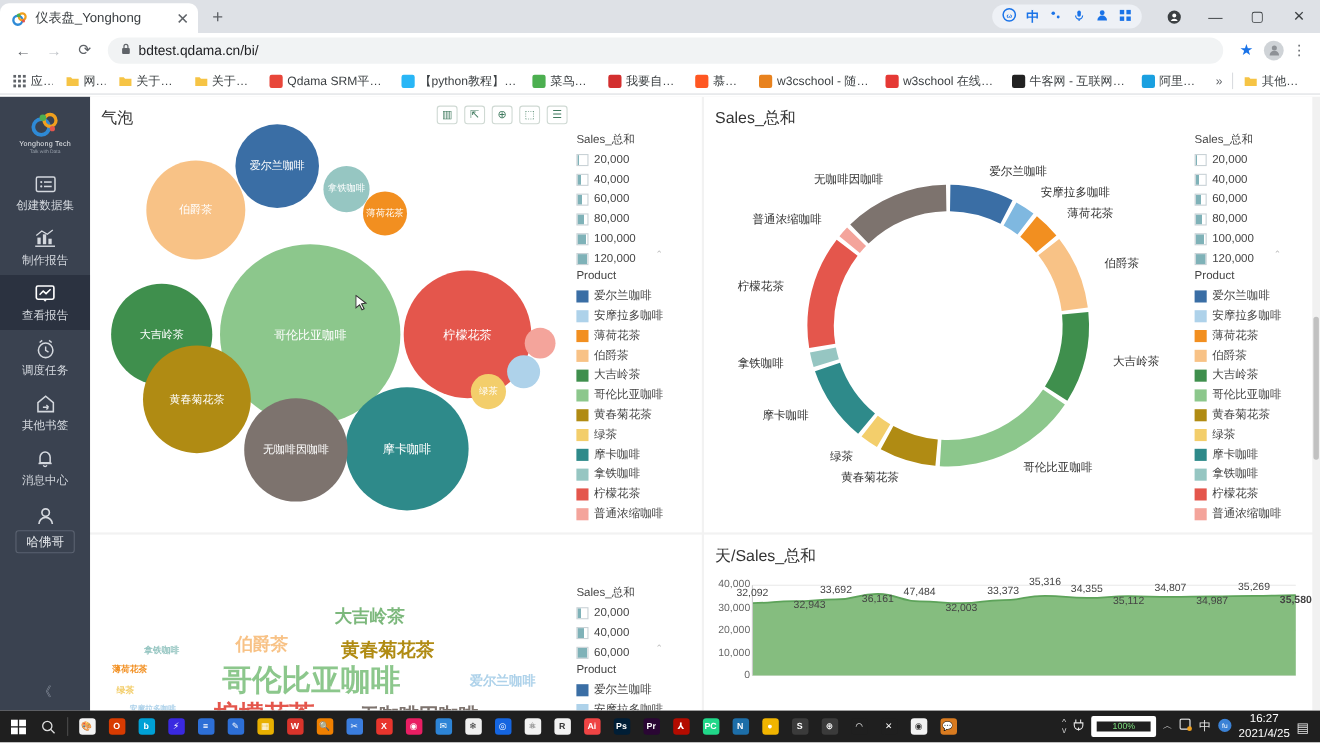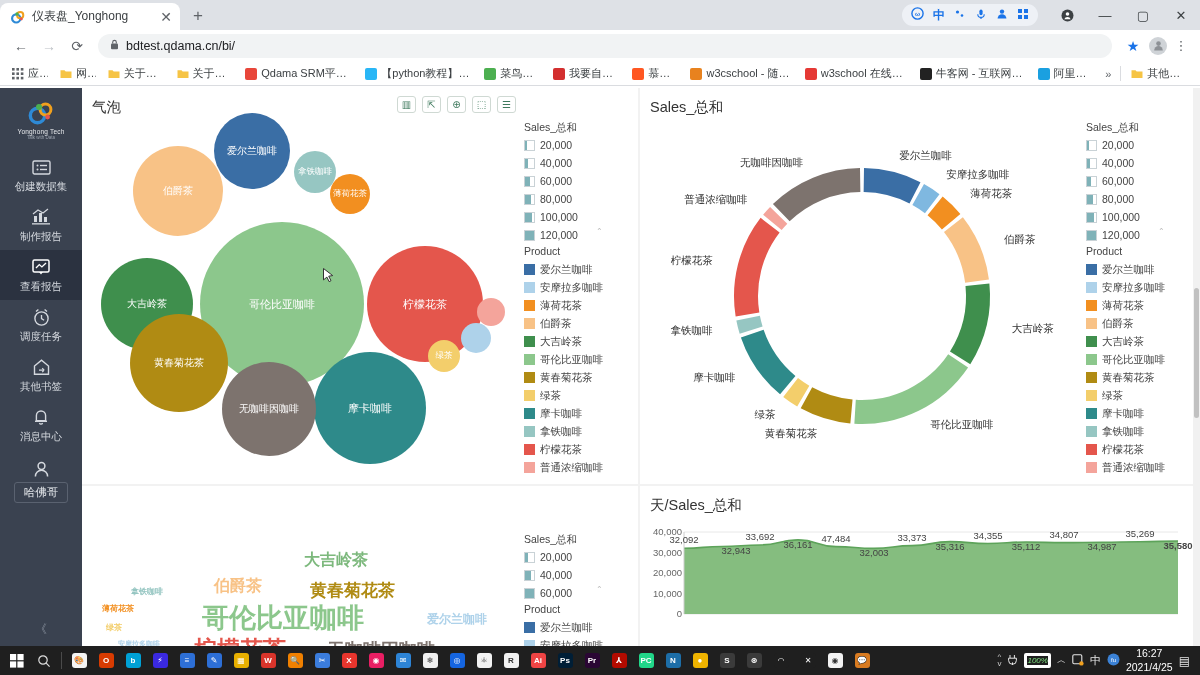--- a/index.html
+++ b/index.html
@@ -149,21 +149,21 @@
   .taskbar{
     position:absolute; left:0; right:0; bottom:0; height:29px; background:#1f1f1f;
     display:flex; align-items:center; padding:0 4px; gap:1px;
   }
   .tb-ico{ width:26px;height:26px; display:flex;align-items:center;justify-content:center;
     font-size:11px; border-radius:3px; position:relative;}
   .tb-app{ width:15px;height:15px;border-radius:3px; display:flex;align-items:center;
     justify-content:center; font-size:8px; color:#fff; font-weight:bold;}
   .tray{ margin-left:auto; display:flex; align-items:center; gap:6px; padding-right:6px;
          color:#e6e6e6; font-size:10px;}
-  .batt{ border:3px solid #ffffff; color:#7ee07e; font-size:8px; padding:0 0; border-radius:2px;font-style:italic;}
+  .batt{ border:5px solid #ffffff; color:#7ee07e; font-size:8px; padding:0 14px; border-radius:2px;}
   .clock{ text-align:center; font-size:10.5px; line-height:1.25; color:#fff;}
 </style>
 </head>
 <body>
 
 <div class="chrome-tabstrip">
   <div class="tab">
     <span class="tab-favicon">
       <svg width="14" height="14" viewBox="0 0 14 14">
         <circle cx="5.2" cy="8.4" r="4.1" fill="none" stroke="#2e8ad6" stroke-width="2.2"></circle>
@@ -723,21 +723,21 @@
             <div class="ax-lbl" style="left: 0px; top: 51px;">20,000</div>
             <div class="ax-lbl" style="left: 0px; top: 30.5px;">30,000</div>
             <div class="ax-lbl" style="left: 0px; top: 10px;">40,000</div>
             <div class="pt-lbl" style="left: 40px; top: 18.2114px;">32,092</div>
             <div class="pt-lbl" style="left: 92px; top: 29.4669px;">32,943</div>
             <div class="pt-lbl" style="left: 116px; top: 14.9314px;">33,692</div>
             <div class="pt-lbl" style="left: 154px; top: 22.8699px;">36,161</div>
             <div class="pt-lbl" style="left: 192px; top: 16.6595px;">47,484</div>
             <div class="pt-lbl" style="left: 230px; top: 31.3939px;">32,003</div>
             <div class="pt-lbl" style="left: 268px; top: 15.5854px;">33,373</div>
-            <div class="pt-lbl" style="left: 306px; top: 25px;">35,316</div>
+            <div class="pt-lbl" style="left: 306px; top: 8px;">35,316</div>
             <div class="pt-lbl" style="left: 344px; top: 13.5722px;">34,355</div>
             <div class="pt-lbl" style="left: 382px; top: 25.0204px;">35,112</div>
             <div class="pt-lbl" style="left: 420px; top: 12.6456px;">34,807</div>
             <div class="pt-lbl" style="left: 458px; top: 25.2767px;">34,987</div>
             <div class="pt-lbl" style="left: 496px; top: 11.6985px;">35,269</div>
             <div class="pt-lbl" style="left: 534px; top: 24.061px; font-weight: bold;">35,580</div>
           </div>
       </div>
     </div>
 

